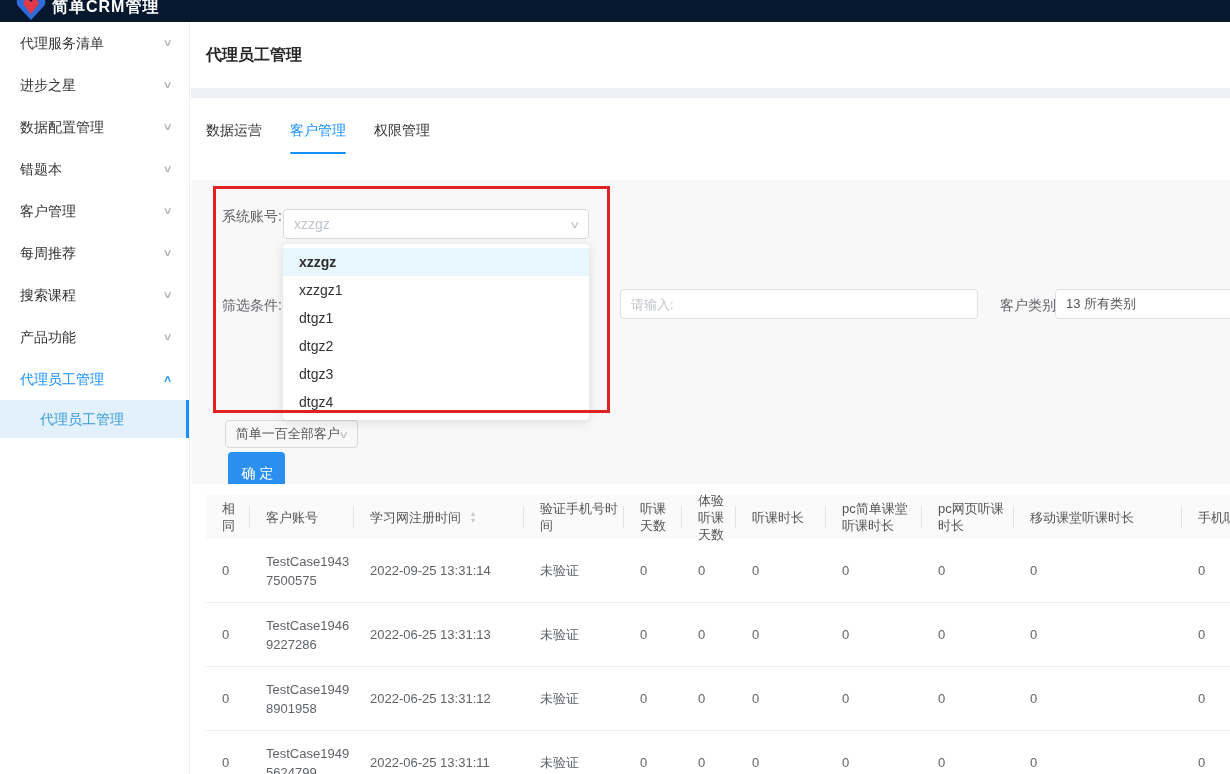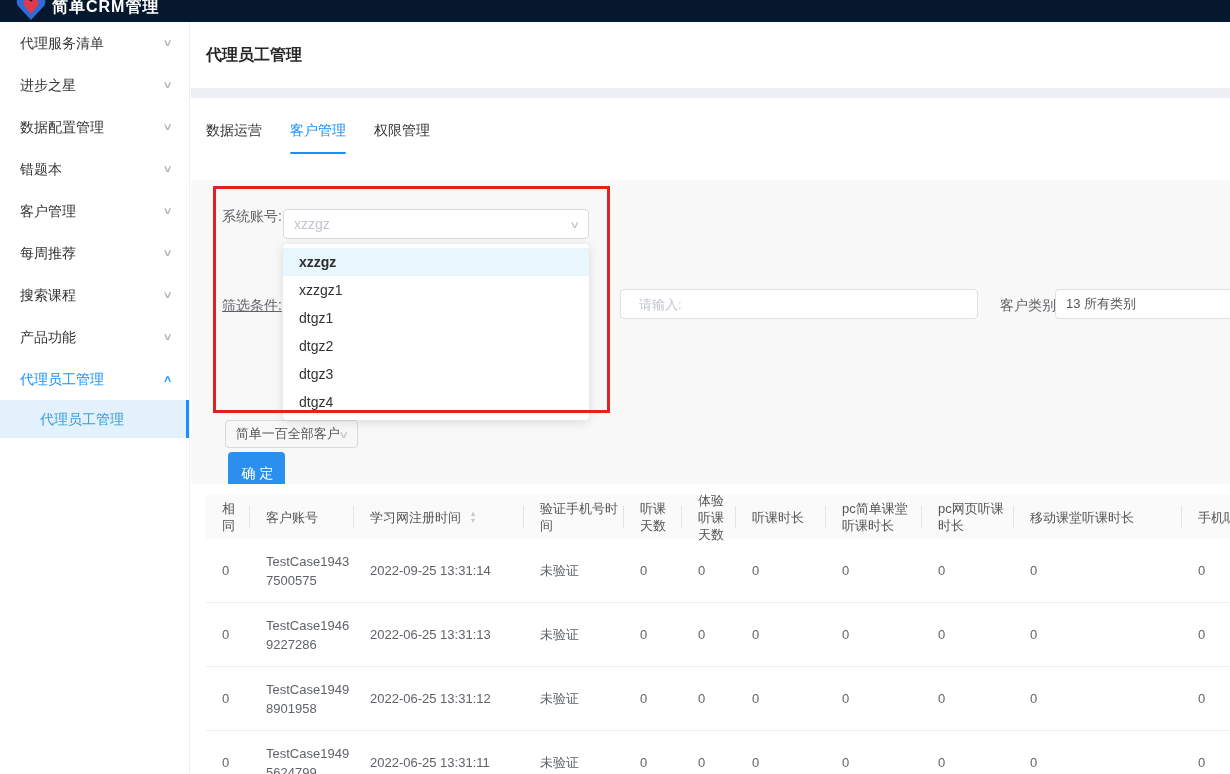--- a/index.html
+++ b/index.html
@@ -39,22 +39,22 @@
   .sel-text { font-size:13px; color:#555; }
   .sel-chevron { font-size:10px; color:#c0c4cc; transform:scaleX(1.5); }
 
   .acct-label { left:31px; top:28px; }
   .acct-select { left:92px; top:29px; width:306px; height:30px; }
 
   .dropdown-panel { position:absolute; left:92px; top:64px; width:306px; height:176px; background:#fff; border-radius:4px; box-shadow:0 2px 12px rgba(0,0,0,0.12); z-index:20; padding:4px 0; overflow:hidden; }
   .dd-item { height:28px; line-height:28px; padding-left:16px; font-size:14px; color:#333; cursor:pointer; }
   .dd-item.selected { background:#e8f6fd; font-weight:bold; color:#2d2d2d; }
 
-  .cond-label { left:31px; top:117px;text-decoration:underline; }
-  .cond-input { position:absolute; left:429px; top:109px; width:358px; height:30px; background:#fff; border:1px solid #dcdfe6; border-radius:4px; font-size:13px; color:#333; padding:0 18px; font-family:"Liberation Sans",sans-serif; }
+  .cond-label { left:31px; top:117px; }
+  .cond-input { position:absolute; left:429px; top:109px; width:358px; height:30px; background:#fff; border:1px solid #dcdfe6; border-radius:4px; font-size:13px; color:#333; padding:0 10px; font-family:"Liberation Sans",sans-serif; }
   .cond-input::placeholder { color:#c0c4cc; }
   .cat-label { left:809px; top:117px; }
   .cat-select { left:864px; top:109px; width:190px; height:30px; border-color:#dcdfe6; }
 
   .scope-select { left:34px; top:240px; width:133px; height:28px; border-color:#d9d9d9; background:#f8f8f9;justify-content:center; }
   .scope-select .sel-text { white-space:nowrap; }
   .confirm-btn { position:absolute; left:37px; top:272px; width:57px; height:44px; background:#2b8ff0; border:none; border-radius:4px; color:#fff; font-size:14px; cursor:pointer; letter-spacing:4px; padding-left:6px; font-family:"Liberation Sans",sans-serif; }
 
   
   .annotation-box { position:absolute; left:213px; top:186px; width:397px; height:227px; border:3px solid #e12222; z-index:30; pointer-events:none; }

